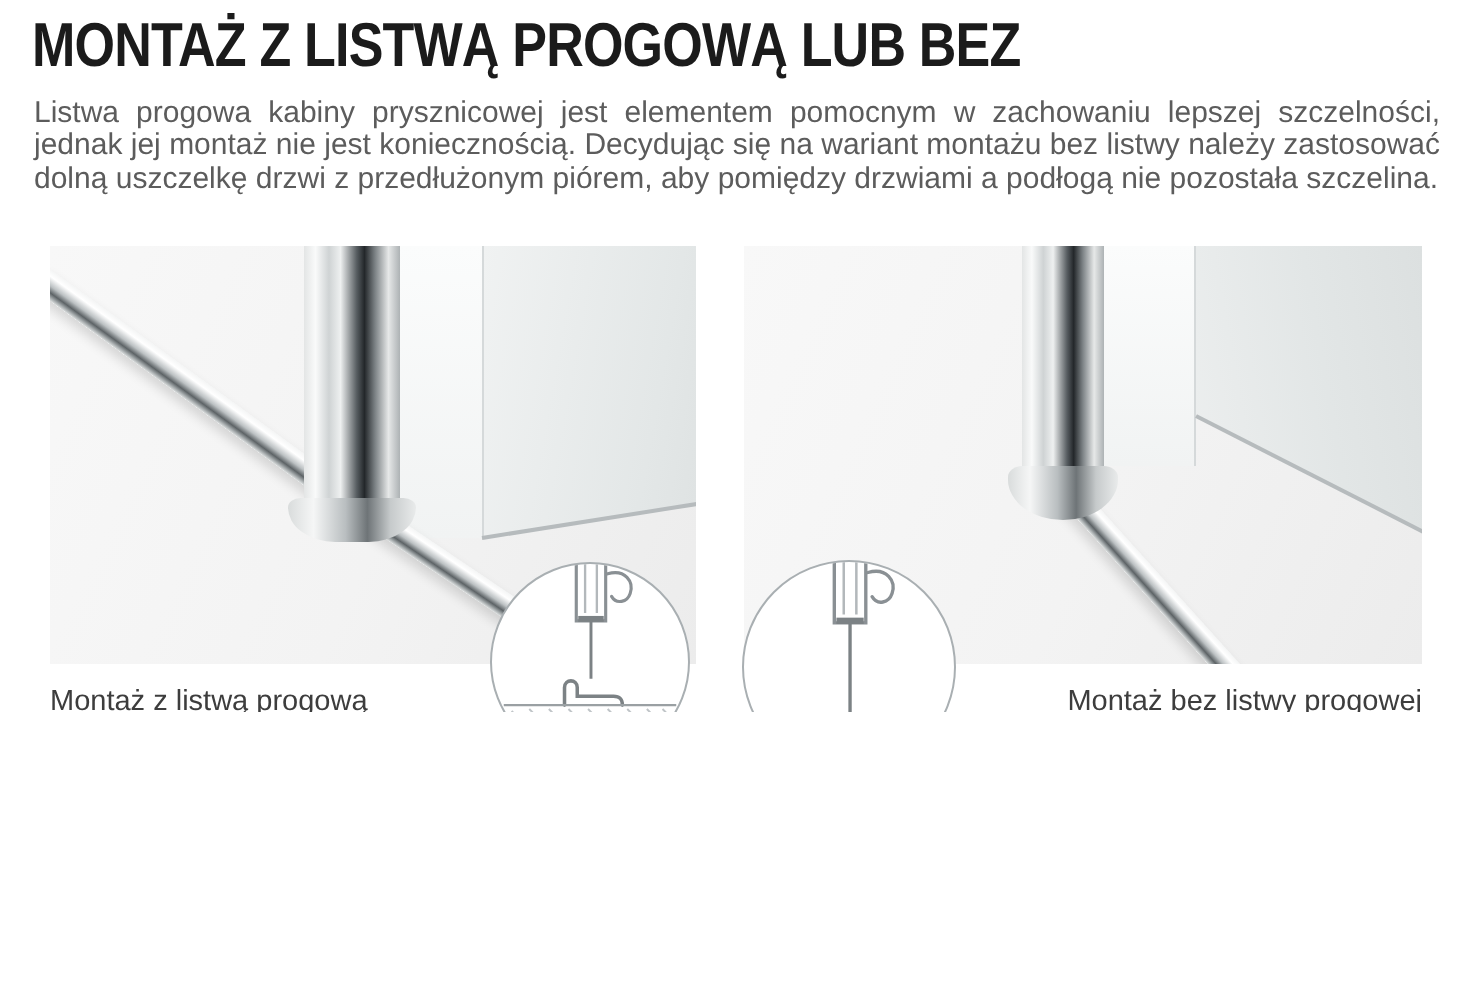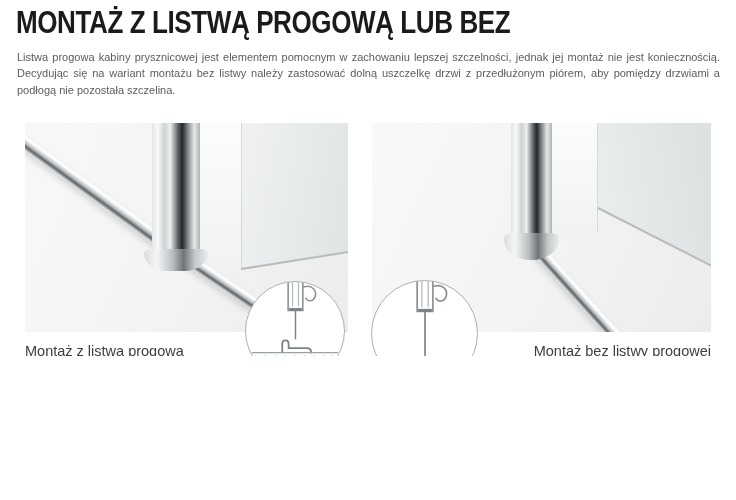--- a/index.html
+++ b/index.html
@@ -4,21 +4,21 @@
 <style>
   * { margin:0; padding:0; box-sizing:border-box; }
   html,body { background:#ffffff; }
   body { font-family:"Liberation Sans", sans-serif; }
   .page { position:relative; width:736px; height:356px; background:#fff; overflow:hidden; }
 
   
   .title { position:absolute; left:16px; top:5px; font-size:31px; font-weight:700;
            color:#1b1b1b; letter-spacing:-0.5px; white-space:nowrap;
            transform:scaleX(0.84); transform-origin:left top; }
-  .intro { position:absolute; left:17px; top:49px; width:703px; font-size:11px;
+  .intro { position:absolute; left:17px; top:49px; width:703px; font-size:15px;
            line-height:16.4px; color:#5c5c5c; text-align:justify; }
 
   
   .photo { position:absolute; top:123px; height:209px; overflow:hidden;
            background:linear-gradient(115deg,#f8f8f8 0%,#f3f3f3 55%,#ececec 100%); }
   #photoL { left:25px; width:323px; }
   #photoR { left:372px; width:339px; }
 
   .glass { position:absolute; top:0; background:linear-gradient(180deg,#fbfcfc,#f1f3f3);
            border-right:1px solid #d5d9da; }

